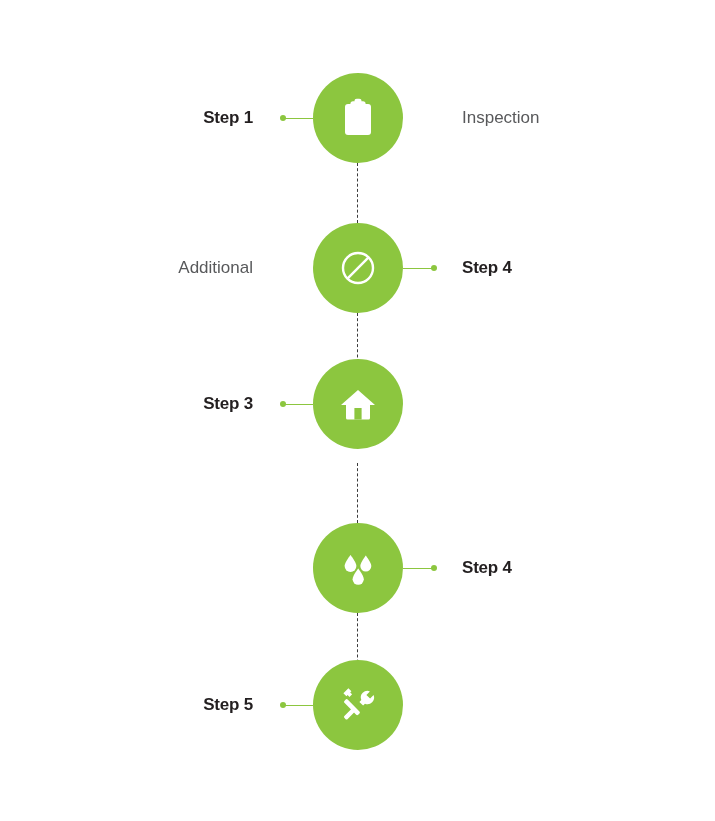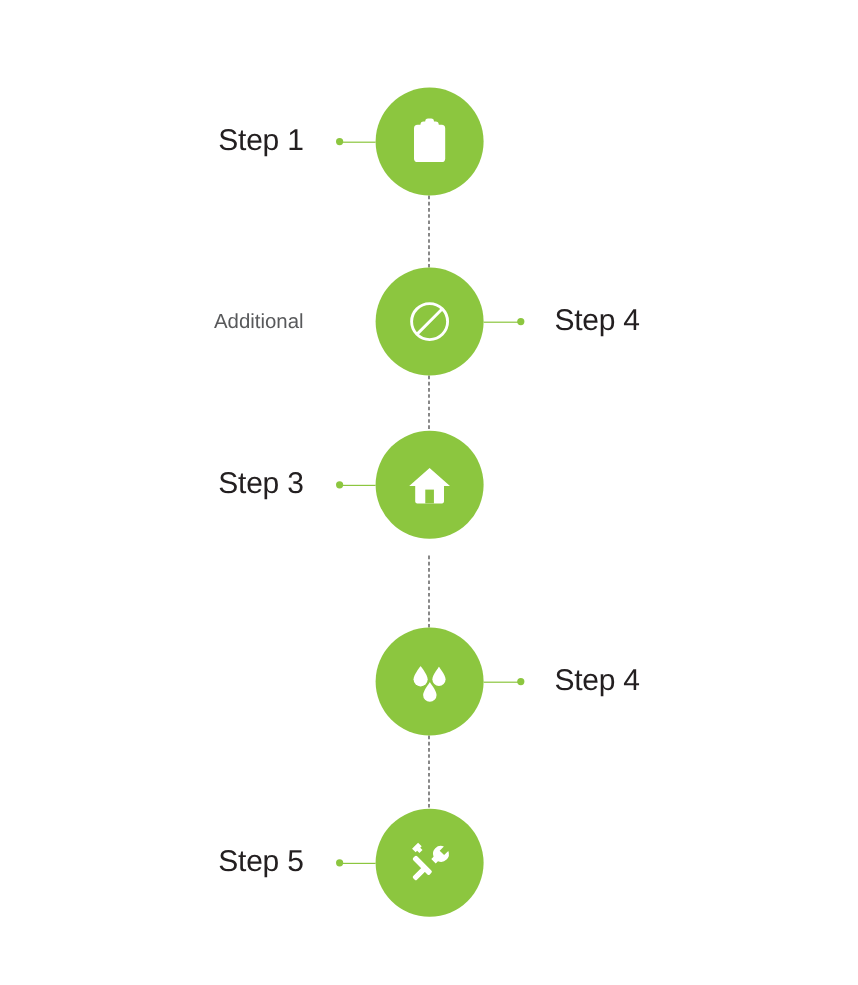--- a/index.html
+++ b/index.html
@@ -95,22 +95,22 @@
     text-align: right;
   }
   .label.side-right {
     left: 462px;
     width: 253px;
     align-items: flex-start;
     text-align: left;
   }
 
   .step-name {
-    font-size: 25px;
-    font-weight: normal;
+    font-size: 17px;
+    font-weight: bold;
     color: #231f20;
     letter-spacing: -0.2px;
     line-height: 1.1;
     white-space: nowrap;
   }
   .step-desc {
     font-size: 17px;
     font-weight: normal;
     color: #58595b;
     line-height: 1.45;
@@ -137,20 +137,23 @@
     </div>
     <div class="node">
       <span>
         <svg width="34" height="40" viewBox="0 0 34 40" aria-hidden="true">
           <rect x="4" y="6" width="26" height="31" rx="3" fill="#ffffff"></rect>
           <path d="M12 3.2h10a2.6 2.6 0 0 1 2.6 2.6v2.6a1.6 1.6 0 0 1-1.6 1.6H11a1.6 1.6 0 0 1-1.6-1.6V5.8A2.6 2.6 0 0 1 12 3.2z" fill="#ffffff"></path>
           <rect x="13.4" y="0.8" width="7.2" height="4.6" rx="2.3" fill="#ffffff"></rect>
         </svg>
       </span>
     </div>
+    <div class="label side-right">
+      <div class="step-desc">Inspection</div>
+    </div>
   </div>
 
   <div class="step-row" style="top:223px;">
     <div class="label side-left">
       <div class="step-desc">Additional</div>
     </div>
     <div class="node">
       <span>
         <svg width="38" height="38" viewBox="0 0 38 38" aria-hidden="true">
           <circle cx="19" cy="19" r="15" fill="none" stroke="#ffffff" stroke-width="2.4"></circle>
@@ -197,21 +200,21 @@
     </div>
     <div class="stub right">
       <div class="bar"></div>
       <div class="dot"></div>
     </div>
     <div class="label side-right">
       <div class="step-name">Step 4</div>
     </div>
   </div>
 
-  <div class="step-row" style="top:674px;">
+  <div class="step-row" style="top:660px;">
     <div class="label side-left">
       <div class="step-name">Step 5</div>
     </div>
     <div class="stub left">
       <div class="bar"></div>
       <div class="dot"></div>
     </div>
     <div class="node">
       <span>
         <svg width="40" height="40" viewBox="0 0 40 40" aria-hidden="true">

